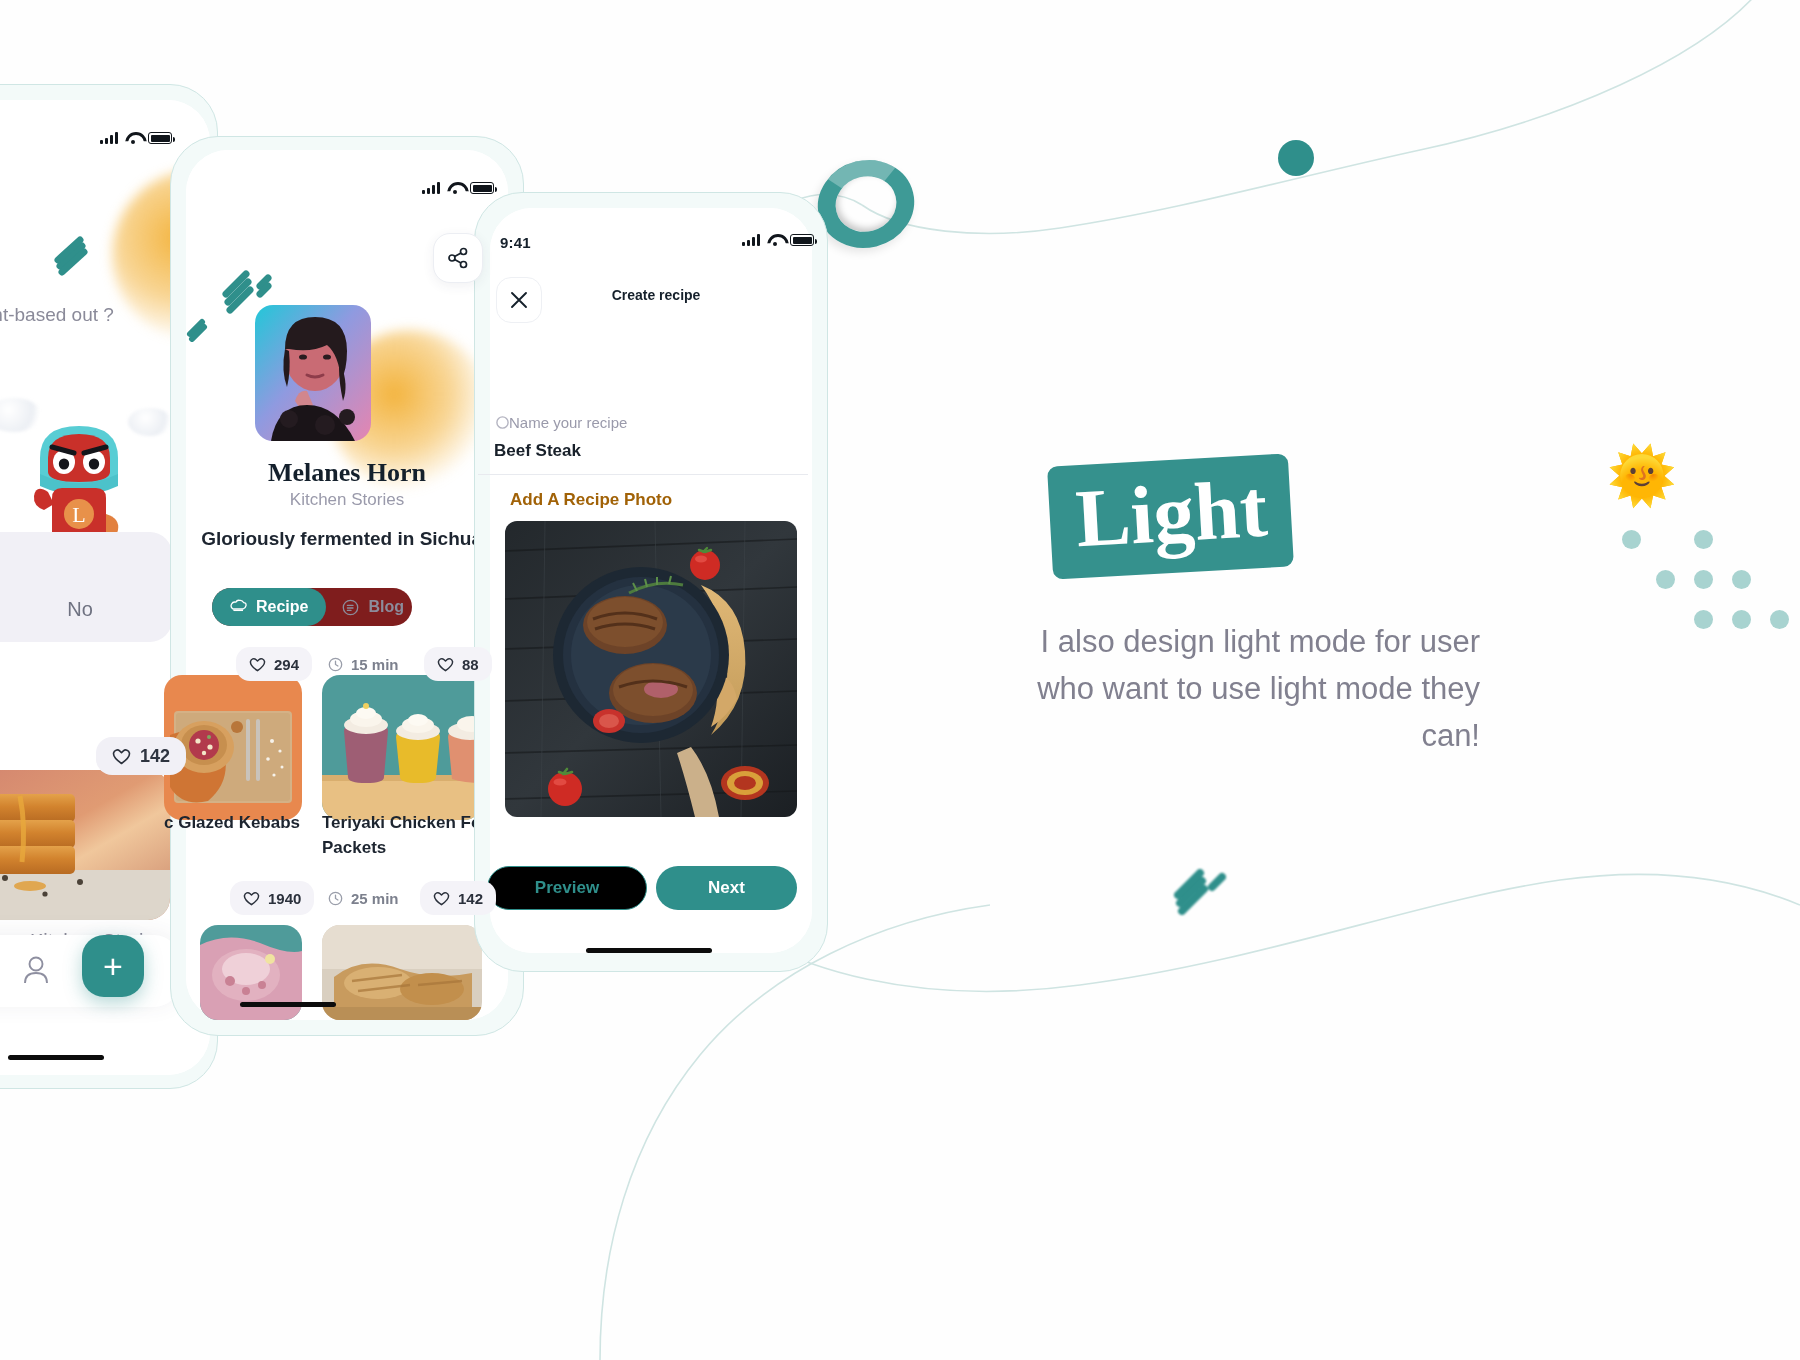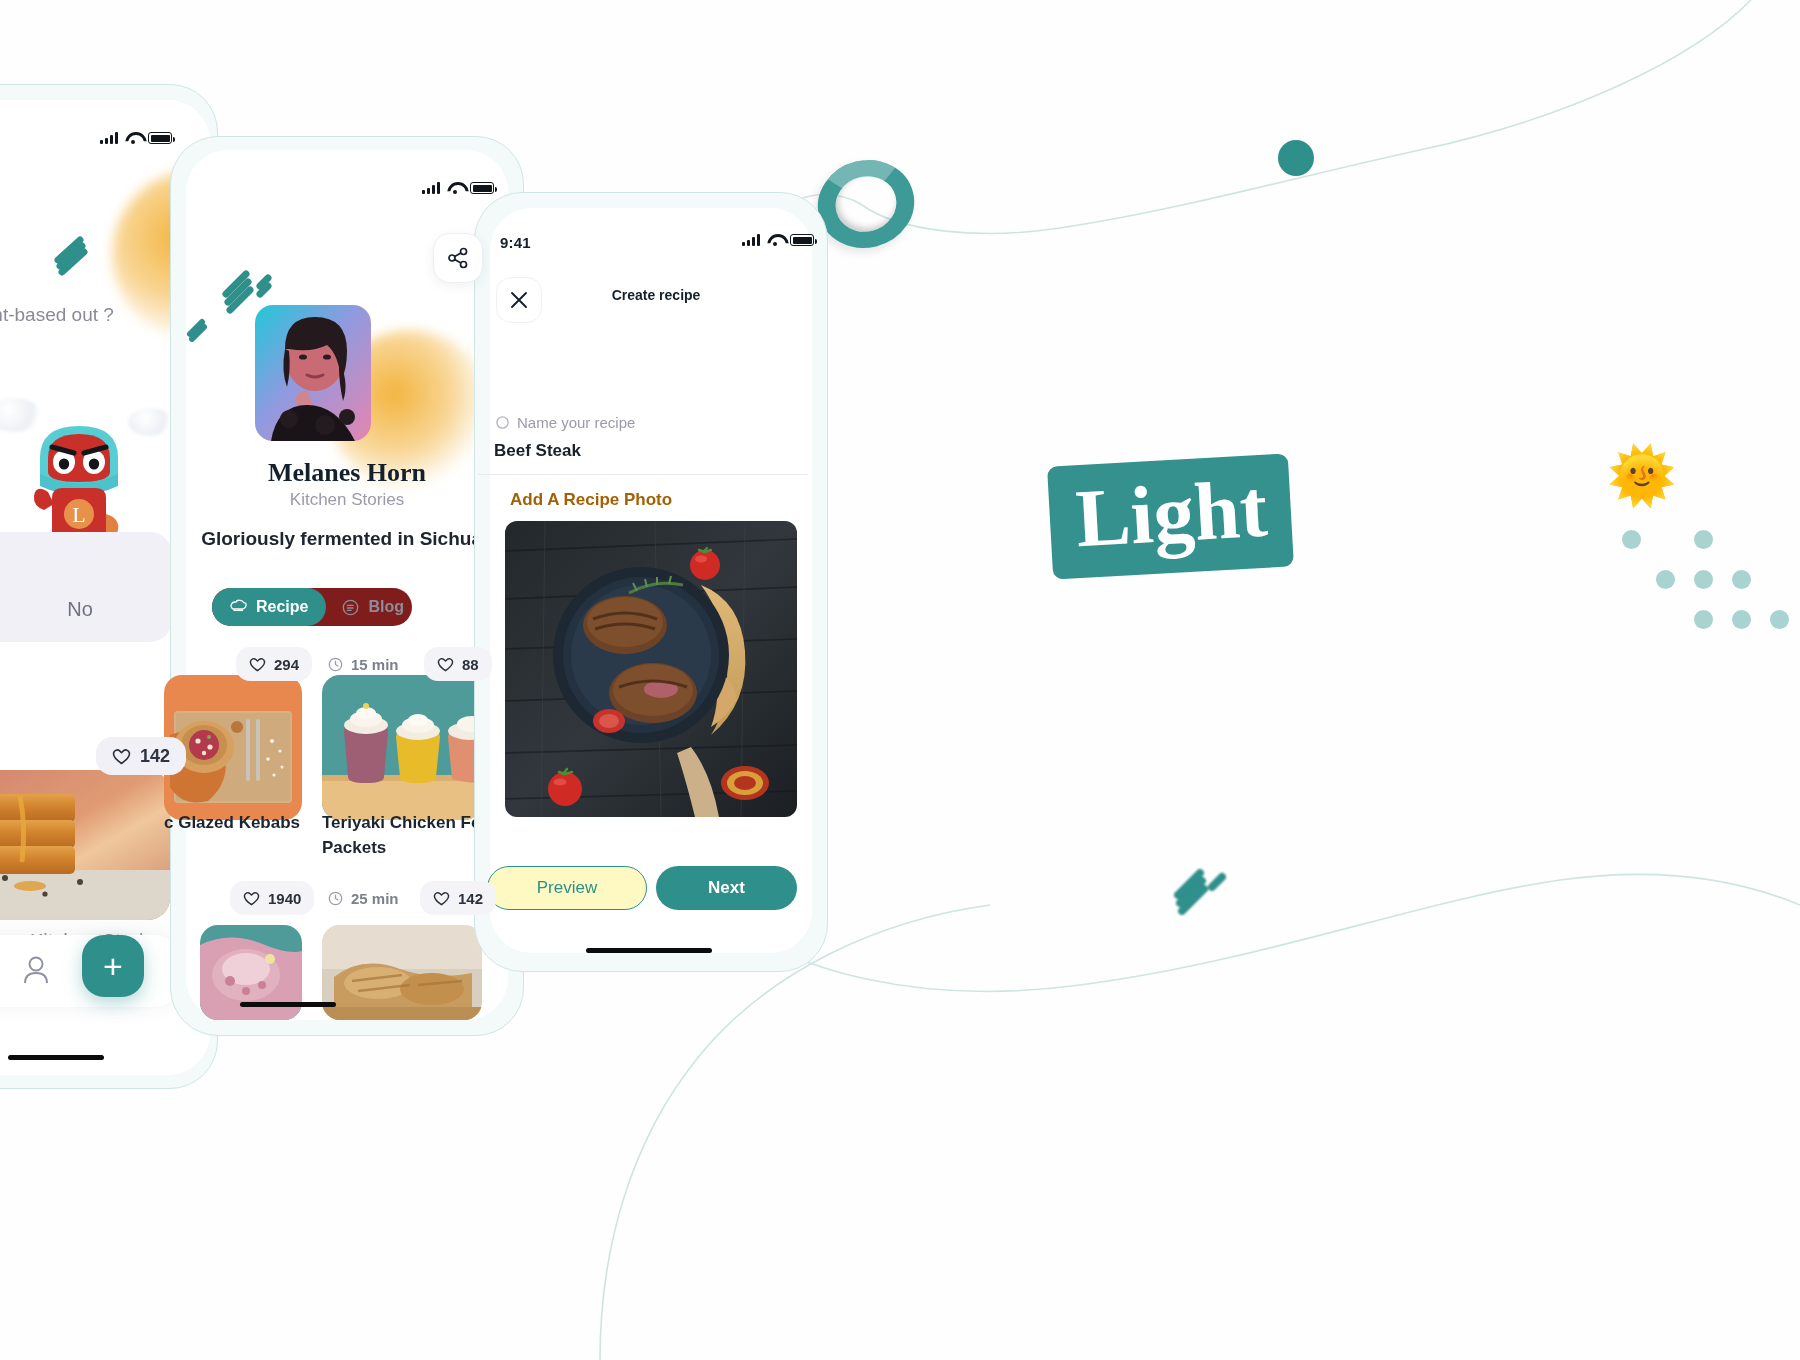--- a/index.html
+++ b/index.html
@@ -131,30 +131,30 @@
   
   #phone3{ left:490px; top:208px; width:322px; height:745px; }
   .p3-close{ position:absolute; left:496px; top:277px; width:46px;height:46px;
     background:#fff;border:1px solid #eef0f4;border-radius:15px;
     display:flex;align-items:center;justify-content:center; z-index:9;}
   .p3-title{ position:absolute; left:556px; top:287px; width:200px; text-align:center;
     font-size:14px; font-weight:700; color:#15202b;}
   .p3-intro{ position:absolute; left:480px; top:342px; width:300px;
     font-size:16px; line-height:23px; color:#2a313c;}
   .p3-fieldlabel{ position:absolute; left:496px; top:414px;
-    font-size:15px; color:#9a9aab; display:flex; align-items:center; gap:8px;}
+    font-size:15px; color:#9a9aab; display:flex; align-items:center; gap:0;}
   .p3-value{ position:absolute; left:494px; top:441px; font-size:17px; font-weight:700; color:#18202a;}
   .p3-rule{ position:absolute; left:478px; top:474px; width:330px; height:1px; background:#e8eaef;}
   .p3-photolabel{ position:absolute; left:490px; top:490px; font-size:17px; font-weight:700; color:#a16207;margin-left:20px;}
   .p3-photo{ position:absolute; left:505px; top:521px; width:292px; height:296px;
     border-radius:12px; overflow:hidden;}
   .btn-outline{ position:absolute; left:487px; top:866px; width:160px; height:44px;
-    border:1.6px solid #2f8f8b; border-radius:22px; background:#fef9c3;
+    border:1.6px solid #2f8f8b; border-radius:22px; background:#000000;
     display:flex;align-items:center;justify-content:center;
-    color:#2f8f8b; font-size:17px; font-weight:400;}
+    color:#2f8f8b; font-size:17px; font-weight:700;}
   .btn-solid{ position:absolute; left:656px; top:866px; width:141px; height:44px;
     border-radius:22px; background:#2f8f8b; color:#fff;
     display:flex;align-items:center;justify-content:center;
     font-size:17px; font-weight:700;}
 
   
   .logo-wrap{ position:absolute; left:1050px; top:460px; display:flex; align-items:center; }
   .logo-badge{
     background:#35918d; color:#ffffff; padding:16px 24px 22px 26px;
     font-family:"Liberation Serif", serif; font-weight:700; font-size:82px;
@@ -630,20 +630,21 @@
     <span style="left:132px; top:40px;"></span>
     <span style="left:94px;  top:80px;"></span>
     <span style="left:132px; top:80px;"></span>
     <span style="left:170px; top:80px;"></span>
   </div>
 
   <div class="logo-wrap">
     <div class="logo-badge">Light</div>
   </div>
 
+  <div class="blurb">I also design light mode for user who want to use light mode they can!</div>
 
   <svg class="spring2" viewBox="0 0 60 56">
     <g stroke="#2f8f8b" stroke-width="8" stroke-linecap="round" fill="none">
       <path d="M12 38 L34 16"></path>
         <path d="M14 46 L36 24"></path>
         <path d="M10 30 L32 8"></path>
       <path d="M44 22 L54 12"></path>
     </g>
   </svg>
 

